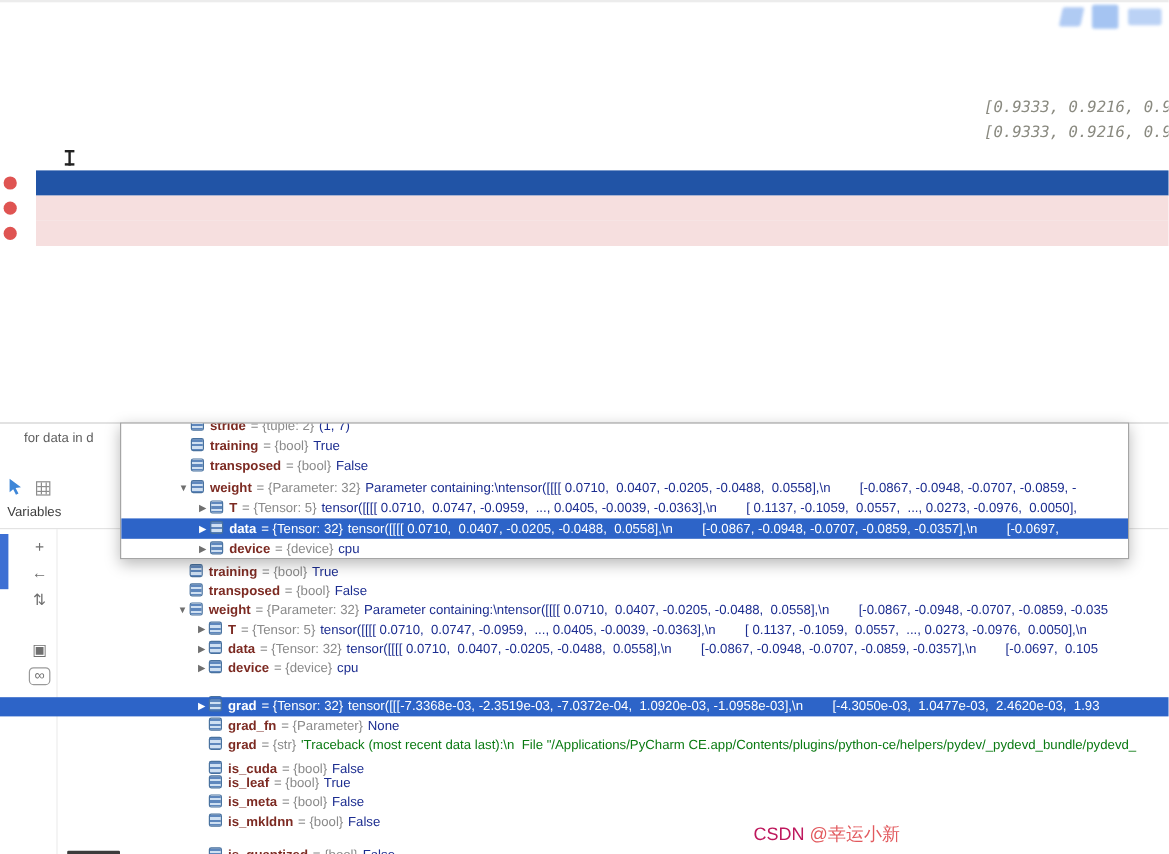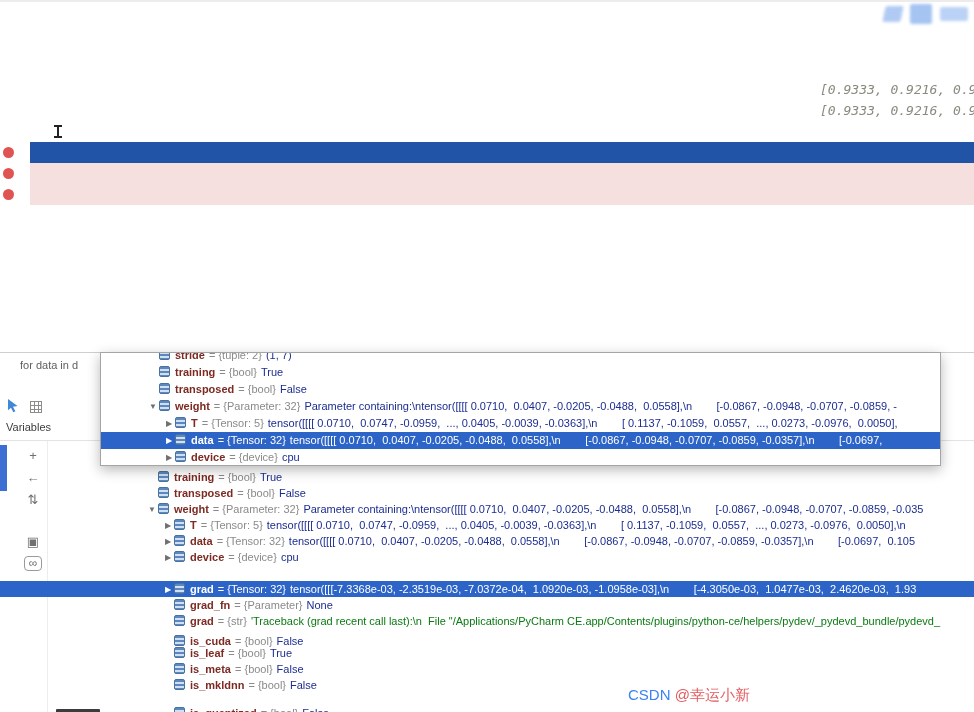--- a/index.html
+++ b/index.html
@@ -59,21 +59,21 @@
 .popup{position:absolute;left:100px;top:350px;width:841px;height:114px;background:#fff;border:1px solid #a5a5a5;
   box-shadow:0 4px 12px rgba(0,0,0,.28);overflow:hidden;z-index:20;font-size:11px}
 .pwrap{margin-top:-6px}
 .prow{height:17px;line-height:17px;white-space:pre;overflow:hidden}
 .prow.l0{padding-left:46px}
 .prow.l1{padding-left:62px}
 .prow.sel{background:#2d64c8}
 
 
 .wm-b{position:absolute;left:628px;top:684px;font-size:15px;z-index:30;white-space:pre}
-.wm-b .p1{color:#3b82f6}
+.wm-b .p1{color:#be185d}
 .wm-b .p2{color:#e25a5e}
 .wm-t{position:absolute;right:0;top:0;width:96px;height:26px;overflow:hidden;z-index:5;filter:blur(1.5px);opacity:.8}
 .wm-t i{position:absolute;background:#9dbef1;border-radius:2px}
 .wm-t i.a{left:6px;top:4px;width:18px;height:16px;transform:skewX(-12deg)}
 .wm-t i.b{left:32px;top:2px;width:22px;height:20px;background:#8fb6ef}
 .wm-t i.c{left:62px;top:5px;width:28px;height:14px;background:#aac7f3}
 </style>
 </head>
 <body>
 
@@ -174,21 +174,21 @@
 
     <div class="trow l0" style="top:116px"><span class="exp"></span><span class="fic"></span><span class="nm">training</span><span class="tp">= {bool}</span><span class="vl">True</span></div>
     <div class="trow l0" style="top:132px"><span class="exp"></span><span class="fic"></span><span class="nm">transposed</span><span class="tp">= {bool}</span><span class="vl">False</span></div>
     <div class="trow l0" style="top:148px"><span class="exp">▼</span><span class="fic"></span><span class="nm">weight</span><span class="tp">= {Parameter: 32}</span><span class="vl">Parameter containing:\ntensor([[[[ 0.0710,  0.0407, -0.0205, -0.0488,  0.0558],\n        [-0.0867, -0.0948, -0.0707, -0.0859, -0.035</span></div>
     <div class="trow l1" style="top:164px"><span class="exp">▶</span><span class="fic"></span><span class="nm">T</span><span class="tp">= {Tensor: 5}</span><span class="vl">tensor([[[[ 0.0710,  0.0747, -0.0959,  ..., 0.0405, -0.0039, -0.0363],\n        [ 0.1137, -0.1059,  0.0557,  ..., 0.0273, -0.0976,  0.0050],\n</span></div>
     <div class="trow l1" style="top:180px"><span class="exp">▶</span><span class="fic"></span><span class="nm">data</span><span class="tp">= {Tensor: 32}</span><span class="vl">tensor([[[[ 0.0710,  0.0407, -0.0205, -0.0488,  0.0558],\n        [-0.0867, -0.0948, -0.0707, -0.0859, -0.0357],\n        [-0.0697,  0.105</span></div>
     <div class="trow l1" style="top:196px"><span class="exp">▶</span><span class="fic"></span><span class="nm">device</span><span class="tp">= {device}</span><span class="vl">cpu</span></div>
     <div class="trow l1" style="top:226px"><span class="exp">▶</span><span class="fic"></span><span class="nm">dtype</span><span class="tp">= {dtype}</span><span class="vl">torch.float32</span></div>
     <div class="trow l1 sel" style="top:228px"><span class="exp">▶</span><span class="fic"></span><span class="nm">grad</span><span class="tp">= {Tensor: 32}</span><span class="vl">tensor([[[-7.3368e-03, -2.3519e-03, -7.0372e-04,  1.0920e-03, -1.0958e-03],\n        [-4.3050e-03,  1.0477e-03,  2.4620e-03,  1.93</span></div>
     <div class="trow l1" style="top:244px"><span class="exp"></span><span class="fic"></span><span class="nm">grad_fn</span><span class="tp">= {Parameter}</span><span class="vl">None</span></div>
-    <div class="trow l1" style="top:260px"><span class="exp"></span><span class="fic"></span><span class="nm">grad</span><span class="tp">= {str}</span><span class="vl str">'Traceback (grad recent call last):\n  File "/Applications/PyCharm CE.app/Contents/plugins/python-ce/helpers/pydev/_pydevd_bundle/pydevd_</span></div>
+    <div class="trow l1" style="top:260px"><span class="exp"></span><span class="fic"></span><span class="nm">grad</span><span class="tp">= {str}</span><span class="vl str">'Traceback (most recent data last):\n  File "/Applications/PyCharm CE.app/Contents/plugins/python-ce/helpers/pydev/_pydevd_bundle/pydevd_</span></div>
     <div class="trow l1" style="top:280px"><span class="exp"></span><span class="fic"></span><span class="nm">is_cuda</span><span class="tp">= {bool}</span><span class="vl">False</span></div>
     <div class="trow l1" style="top:292px"><span class="exp"></span><span class="fic"></span><span class="nm">is_leaf</span><span class="tp">= {bool}</span><span class="vl">True</span></div>
     <div class="trow l1" style="top:308px"><span class="exp"></span><span class="fic"></span><span class="nm">is_meta</span><span class="tp">= {bool}</span><span class="vl">False</span></div>
     <div class="trow l1" style="top:324px"><span class="exp"></span><span class="fic"></span><span class="nm">is_mkldnn</span><span class="tp">= {bool}</span><span class="vl">False</span></div>
     <div class="trow l1" style="top:352px"><span class="exp"></span><span class="fic"></span><span class="nm">is_quantized</span><span class="tp">= {bool}</span><span class="vl">False</span></div>
 
     <div class="clip-row"></div>
   </div>
 
   <div class="popup">

